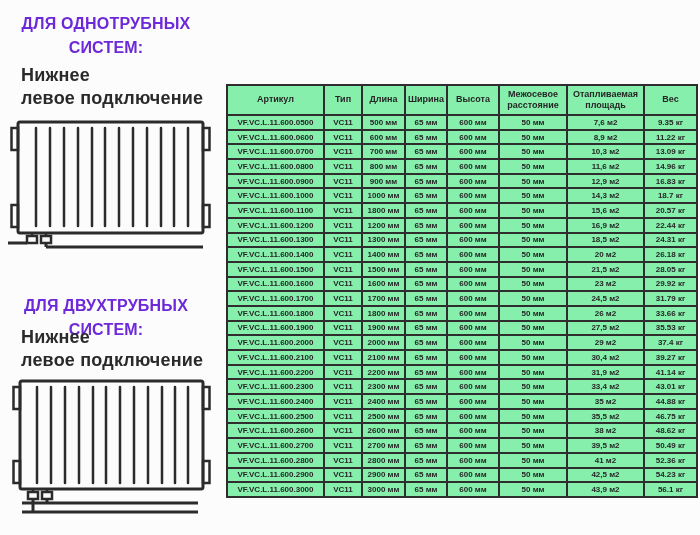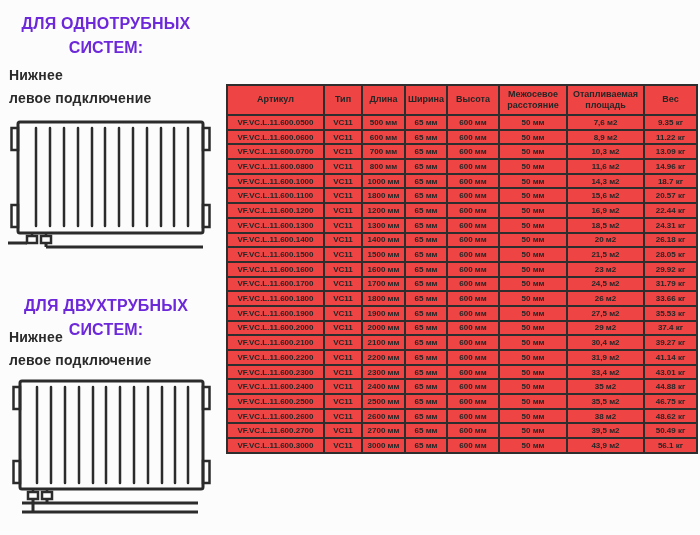--- a/index.html
+++ b/index.html
@@ -15,37 +15,37 @@
   
   .left-col{position:absolute;left:0;top:0;width:222px;height:535px;}
   .big-heading{
     position:absolute;left:6px;width:200px;
     font-size:16px;line-height:24px;font-weight:800;
     text-align:center;letter-spacing:.2px;color:#6d28d9;
   }
   .heading-1{top:12px;}
   .heading-2{top:294px;}
   .sub-heading{
-    position:absolute;left:9px;width:205px;
-    font-size:14px;line-height:23px;font-weight:700;
+    position:absolute;left:21px;width:205px;
+    font-size:18px;line-height:23px;font-weight:700;
     text-align:left;letter-spacing:.2px;color:#2a2a2a;
   }
   .sub-1{top:64px;}
   .sub-2{top:326px;}
   .diagram{position:absolute;left:0;width:212px;}
   .diagram-1{top:114px;height:136px;}
   .diagram-2{top:377px;height:140px;}
   .diagram svg{display:block;width:100%;height:100%;}
   .diagram path, .diagram rect{stroke:#2b2b2b;fill:none;}
 
   
   .spec-table{
     position:absolute;left:226px;top:84px;width:470px;
     border-collapse:collapse;table-layout:fixed;
-    background:#ef4444;
+    background:#86efac;
   }
   .spec-table th,.spec-table td{
     border:2px solid #2e2e2e;
     text-align:center;vertical-align:middle;
     padding:0 1px;color:#262626;
     overflow:hidden;white-space:nowrap;
   }
   .spec-table th{
     height:28px;font-size:9px;line-height:1.25;
     font-weight:700;white-space:normal;
@@ -178,20 +178,30 @@
           <td>VF.VC.L.11.600.0800</td>
           <td>VC11</td>
           <td>800 мм</td>
           <td>65 мм</td>
           <td>600 мм</td>
           <td>50 мм</td>
           <td>11,6 м2</td>
           <td>14.96 кг</td>
         </tr>
         <tr>
+          <td>VF.VC.L.11.600.0900</td>
+          <td>VC11</td>
+          <td>900 мм</td>
+          <td>65 мм</td>
+          <td>600 мм</td>
+          <td>50 мм</td>
+          <td>12,9 м2</td>
+          <td>16.83 кг</td>
+        </tr>
+        <tr>
           <td>VF.VC.L.11.600.1000</td>
           <td>VC11</td>
           <td>1000 мм</td>
           <td>65 мм</td>
           <td>600 мм</td>
           <td>50 мм</td>
           <td>14,3 м2</td>
           <td>18.7 кг</td>
         </tr>
         <tr>
@@ -358,20 +368,40 @@
           <td>VF.VC.L.11.600.2700</td>
           <td>VC11</td>
           <td>2700 мм</td>
           <td>65 мм</td>
           <td>600 мм</td>
           <td>50 мм</td>
           <td>39,5 м2</td>
           <td>50.49 кг</td>
         </tr>
         <tr>
+          <td>VF.VC.L.11.600.2800</td>
+          <td>VC11</td>
+          <td>2800 мм</td>
+          <td>65 мм</td>
+          <td>600 мм</td>
+          <td>50 мм</td>
+          <td>41 м2</td>
+          <td>52.36 кг</td>
+        </tr>
+        <tr>
+          <td>VF.VC.L.11.600.2900</td>
+          <td>VC11</td>
+          <td>2900 мм</td>
+          <td>65 мм</td>
+          <td>600 мм</td>
+          <td>50 мм</td>
+          <td>42,5 м2</td>
+          <td>54.23 кг</td>
+        </tr>
+        <tr>
           <td>VF.VC.L.11.600.3000</td>
           <td>VC11</td>
           <td>3000 мм</td>
           <td>65 мм</td>
           <td>600 мм</td>
           <td>50 мм</td>
           <td>43,9 м2</td>
           <td>56.1 кг</td>
         </tr>
       </tbody>

